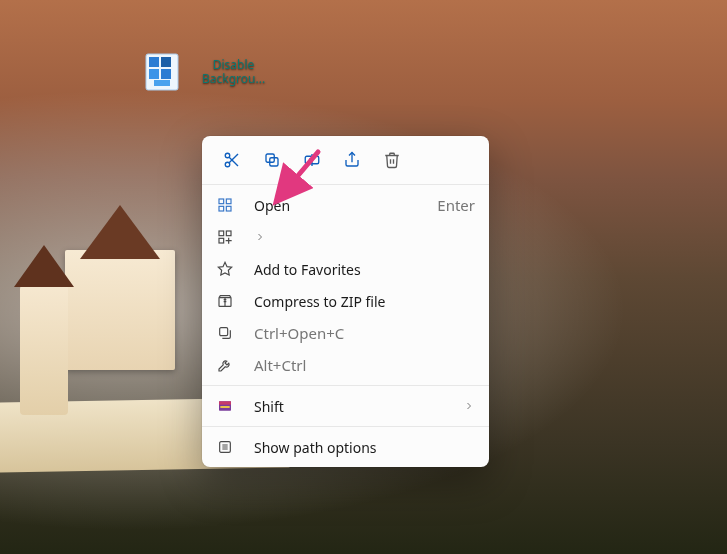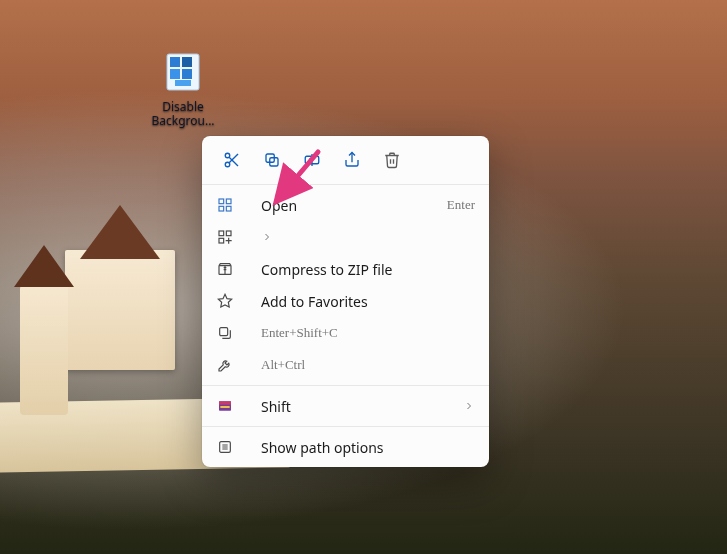--- a/index.html
+++ b/index.html
@@ -43,22 +43,22 @@
 }
 .castle .wall {
   position:absolute; left:-35px; top:210px; width:300px; height:70px;
   background: linear-gradient(180deg,#efe3c7 0%, #d7c49b 100%);
   border-radius:2px;
   transform: rotate(-1deg);
 }
 
 .desktop-icon {
   position:absolute; left:138px; top:48px; width:90px;
-  display:flex; flex-direction:column; align-items:center; gap:4px;
-  color:#0f172a; text-shadow:0 1px 2px rgba(0,0,0,.7);
+  display:flex; flex-direction:row; align-items:center; gap:16px;
+  color:#0f766e; text-shadow:0 1px 2px rgba(0,0,0,.7);
   cursor:pointer;
 }
 .desktop-icon .icon-box {
   width:48px; height:48px; position:relative;
 }
 .desktop-icon .label {
   font-size:12px; text-align:center; line-height:14px;
 }
 
 .ctx {
@@ -73,26 +73,26 @@
   border-bottom:1px solid #e7e7e7;
 }
 .ctx .toolbar .tbtn {
   width:40px; height:32px; display:flex; align-items:center; justify-content:center;
   border-radius:4px; color:#0f5fbe; cursor:pointer;
 }
 .ctx .toolbar .tbtn.neutral { color:#5b5b5b; }
 .ctx .menu { padding:4px 0; }
 .ctx .item {
   display:flex; align-items:center;
-  height:32px; padding:0 14px; gap:27px;
+  height:32px; padding:0 14px; gap:20px;
   cursor:pointer; color:#1b1b1b;
 }
 .ctx .item .mi-icon { width:18px; height:18px; display:flex; align-items:center; justify-content:center; color:#4b4b4b; flex-shrink:0;}
 .ctx .item .mi-label { flex:1; }
-.ctx .item .mi-accel { color:#767676; font-size:13px;font-family:Liberation Serif, serif; }
+.ctx .item .mi-accel { color:#767676; font-size:15px; }
 .ctx .item .mi-chevron { color:#767676; }
 .ctx .sep { height:1px; background:#e7e7e7; margin:4px 0; }
 
 .arrow {
   position:absolute; left:263px; top:144px; width:70px; height:70px; pointer-events:none;
 }
 svg { display:block; }
 </style>
 </head>
 <body>
@@ -198,47 +198,47 @@
       <span class="mi-chevron">
         <svg width="12" height="12" viewBox="0 0 24 24" fill="none" stroke="currentColor" stroke-width="2">
             <polyline points="9 18 15 12 9 6"></polyline>
           </svg>
       </span>
     </div>
 
     <div class="item">
       <span class="mi-icon">
         <svg width="16" height="16" viewBox="0 0 24 24" fill="none" stroke="currentColor" stroke-width="1.8">
+          <polygon points="12 2 15 8.5 22 9.3 17 14 18.3 21 12 17.8 5.7 21 7 14 2 9.3 9 8.5 12 2"></polygon>
+        </svg>
+      </span>
+      <span class="mi-label">Add to Favorites</span>
+    </div>
+
+    <div class="item">
+      <span class="mi-icon">
+        <svg width="16" height="16" viewBox="0 0 24 24" fill="none" stroke="currentColor" stroke-width="1.8">
           <path d="M3 7l2-3h14l2 3"></path>
             <rect x="3" y="7" width="18" height="13" rx="1"></rect>
           <line x1="12" y1="7" x2="12" y2="20"></line>
             <line x1="10" y1="10" x2="14" y2="10"></line>
             <line x1="10" y1="13" x2="14" y2="13"></line>
         </svg>
       </span>
       <span class="mi-label">Compress to ZIP file</span>
     </div>
 
     <div class="item">
       <span class="mi-icon">
         <svg width="16" height="16" viewBox="0 0 24 24" fill="none" stroke="currentColor" stroke-width="1.8">
-          <polygon points="12 2 15 8.5 22 9.3 17 14 18.3 21 12 17.8 5.7 21 7 14 2 9.3 9 8.5 12 2"></polygon>
-        </svg>
-      </span>
-      <span class="mi-label">Add to Favorites</span>
-    </div>
-
-    <div class="item">
-      <span class="mi-icon">
-        <svg width="16" height="16" viewBox="0 0 24 24" fill="none" stroke="currentColor" stroke-width="1.8">
           <rect x="4" y="4" width="12" height="12" rx="2"></rect>
           <path d="M8 20h10a2 2 0 0 0 2-2V8"></path>
         </svg>
       </span>
-      <span class="mi-accel">Enter+Shift+C</span>
+      <span class="mi-accel">Ctrl+Open+C</span>
     </div>
 
     <div class="item">
       <span class="mi-icon">
         <svg width="16" height="16" viewBox="0 0 24 24" fill="none" stroke="currentColor" stroke-width="1.8">
           <path d="M14.7 6.3a4 4 0 0 0-5.4 5.4L3 18v3h3l6.3-6.3a4 4 0 0 0 5.4-5.4L15 12l-3-3 2.7-2.7z"></path>
         </svg>
       </span>
       <span class="mi-accel">Alt+Ctrl</span>
     </div>

